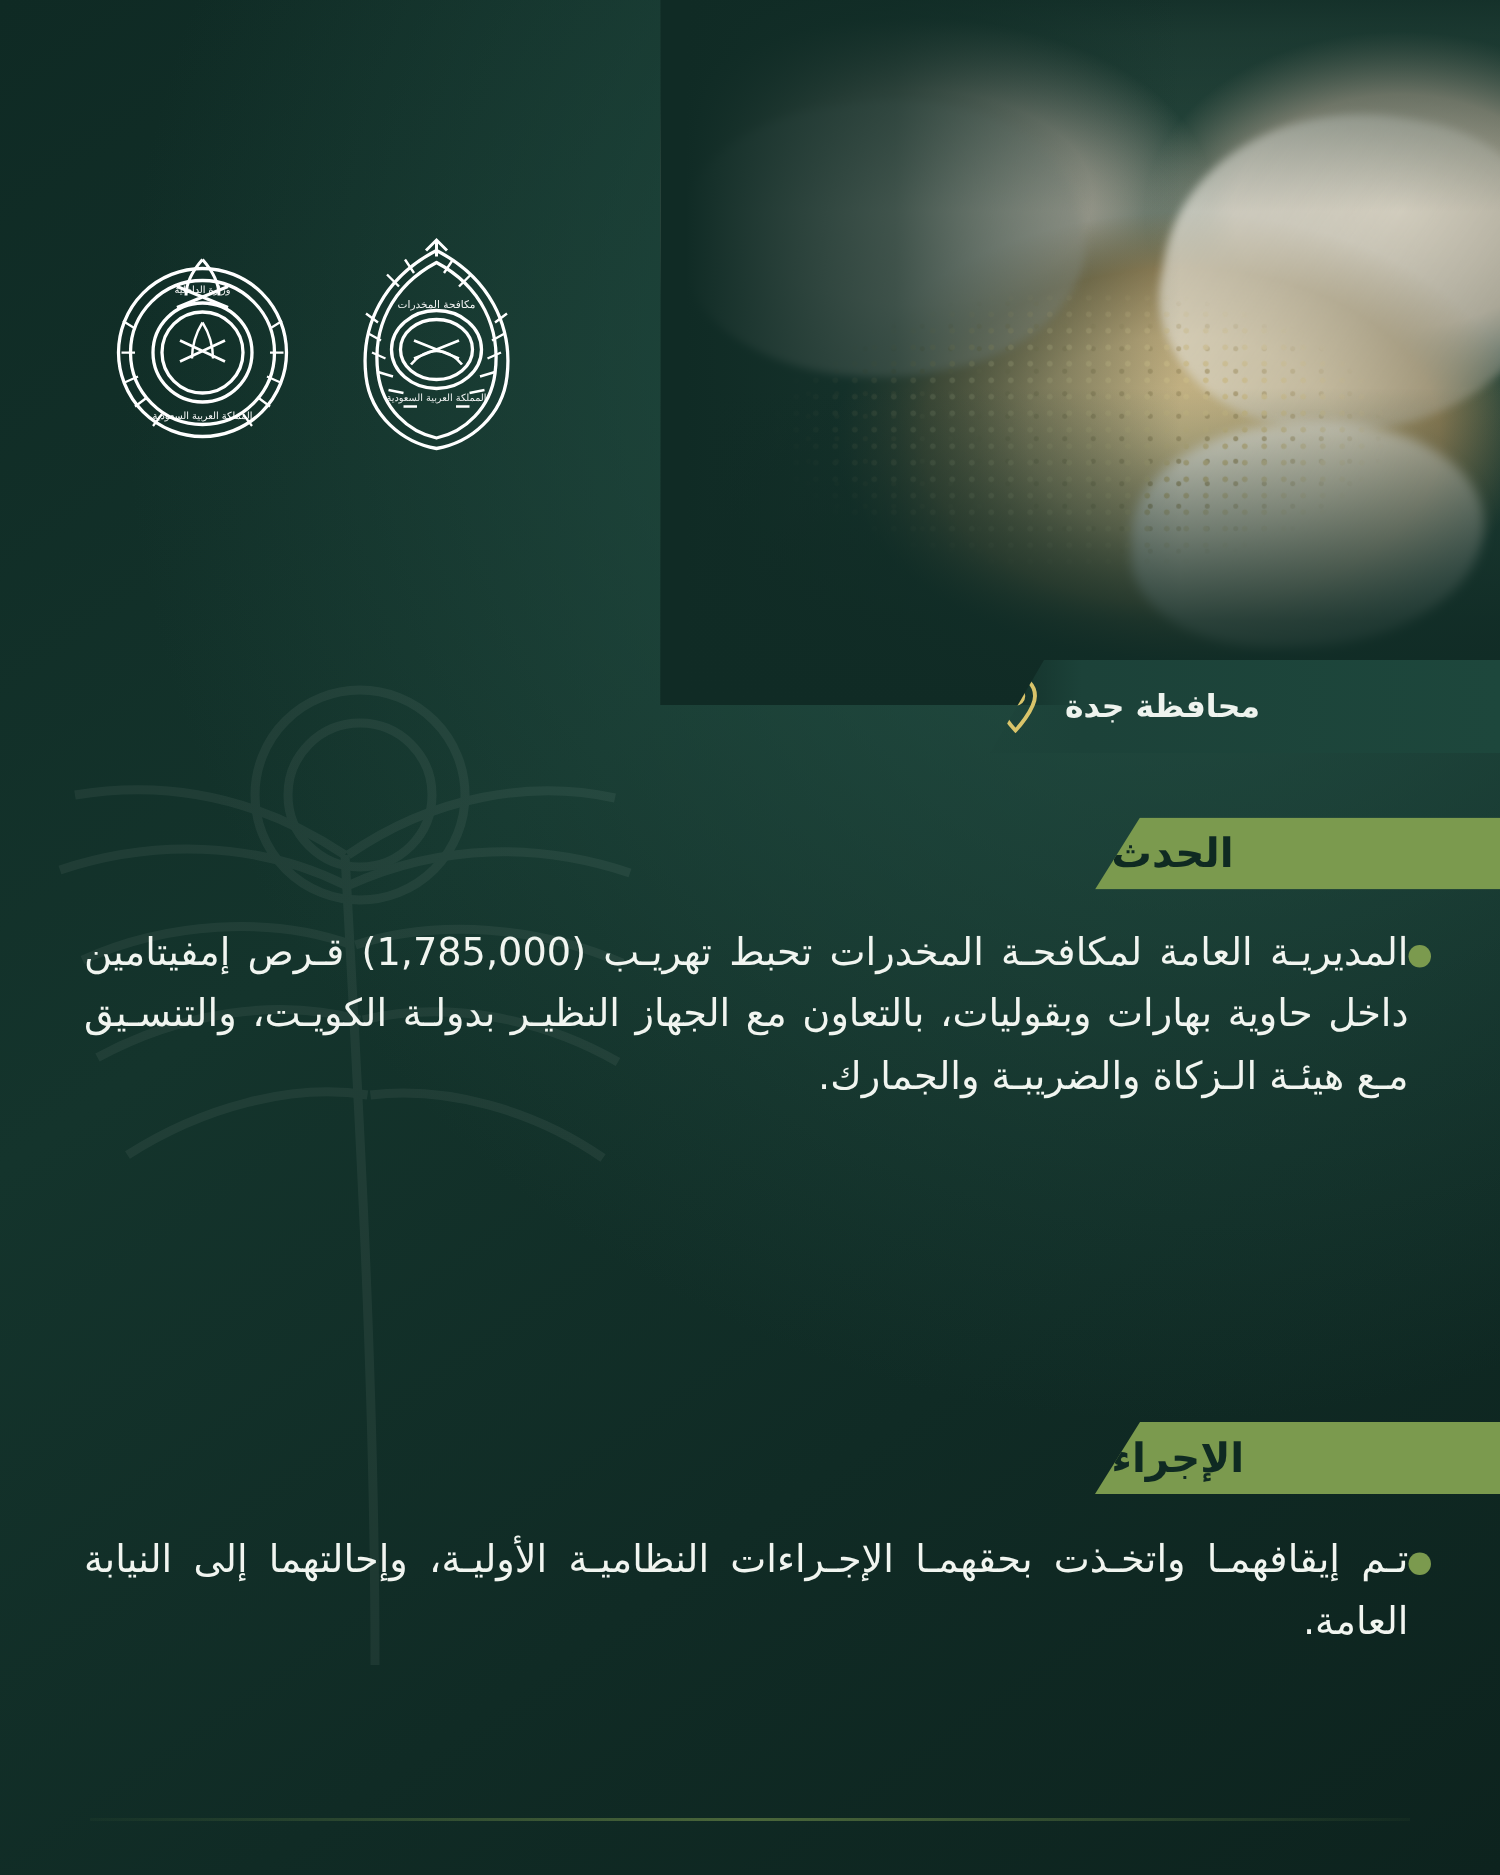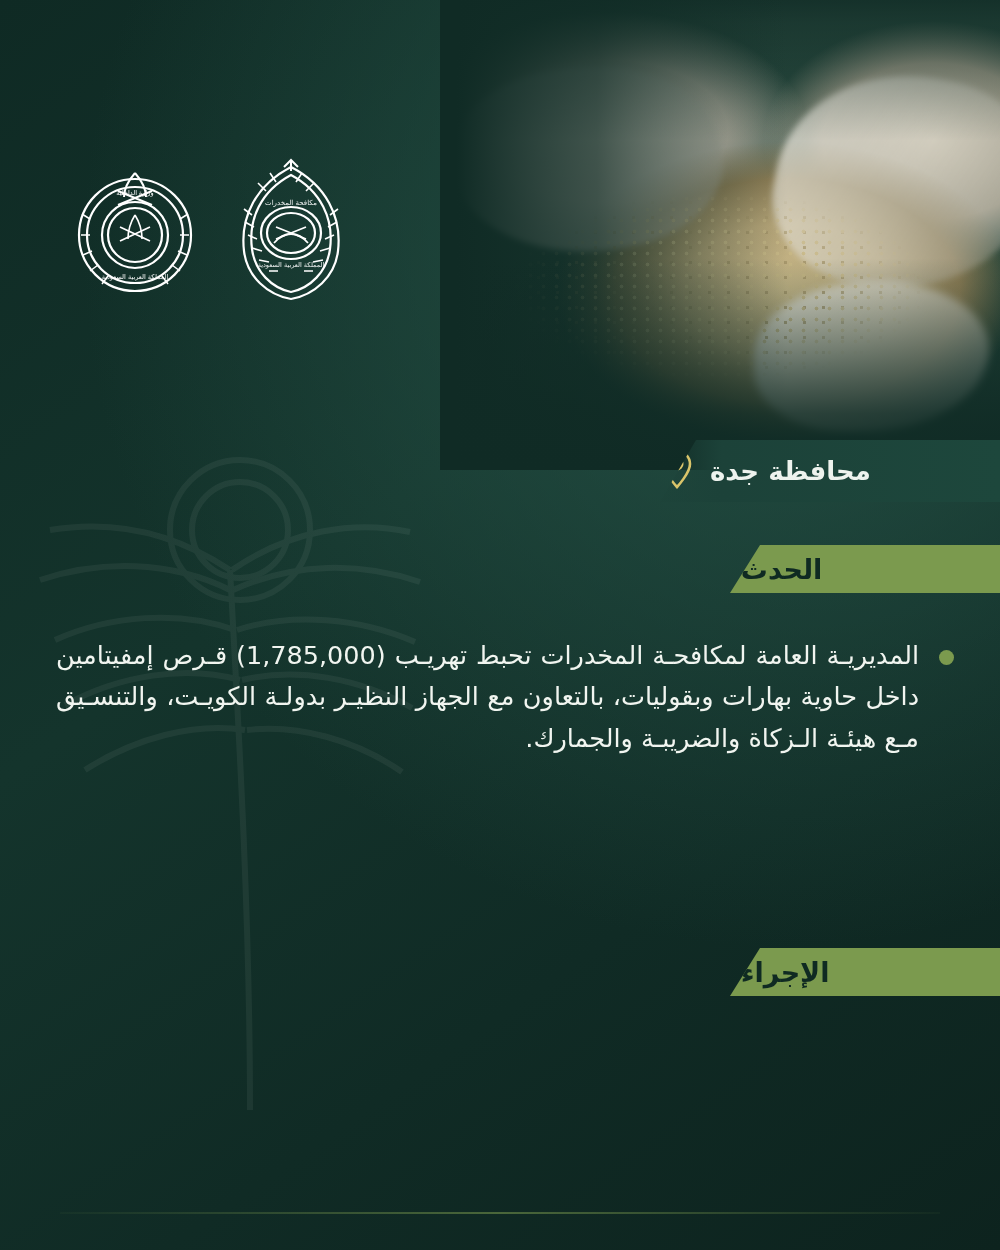--- a/index.html
+++ b/index.html
@@ -134,21 +134,21 @@
     background: linear-gradient(90deg, rgba(26,59,50,0.1) 0%, #1c4239 18%, #1d473c 100%);
     clip-path: polygon(36px 0, 100% 0, 100% 100%, 0 100%);
     display: flex;
     align-items: center;
     justify-content: flex-end;
     padding-right: 40px;
     gap: 16px;
   }
   .location-chip .label {
     color: #eef3ee;
-    font-size: 26px;
+    font-size: 21px;
     font-weight: bold;
     letter-spacing: 0.2px;
   }
   .pin-icon { width: 34px; height: 40px; flex: none; }
 
   
   .section-head {
     position: absolute;
     right: 0;
     height: 48px;
@@ -166,23 +166,21 @@
 
   
   .bullets { position: absolute; right: 40px; width: 920px; }
   .bullets.first { top: 615px; }
   .bullets.second { top: 1020px; }
 
   .bullet-row {
     display: flex;
     flex-direction: row;
     align-items: flex-start;
-    gap: 20px;
     margin-bottom: 44px;
-    margin-top: 20px;
   }
   .dot {
     flex: none;
     width: 15px; height: 15px;
     border-radius: 50%;
     background: #7b9a4e;
     margin-top: 15px;
     margin-right: 6px;
   }
   .bullet-text {
@@ -311,15 +309,21 @@
 
   <div class="bullets first">
     <div class="bullet-row">
       <span class="dot"></span>
       <p class="bullet-text">المديريـة العامة لمكافحـة المخدرات تحبط تهريـب (1,785,000) قـرص إمفيتامين داخل حاوية بهارات وبقوليات، بالتعاون مع الجهاز النظيـر بدولـة الكويـت، والتنسـيق مـع هيئـة الـزكاة والضريبـة والجمارك.</p>
     </div>
   </div>
 
   <div class="section-head action">الإجراء:</div>
 
+  <div class="bullets second">
+    <div class="bullet-row">
+      <span class="dot"></span>
+      <p class="bullet-text">تـم إيقافهمـا واتخـذت بحقهمـا الإجـراءات النظاميـة الأوليـة، وإحالتهما إلى النيابة العامة.</p>
+    </div>
+  </div>
 
   <div class="bottom-rule"></div>
 </div>
 
 </body></html>

